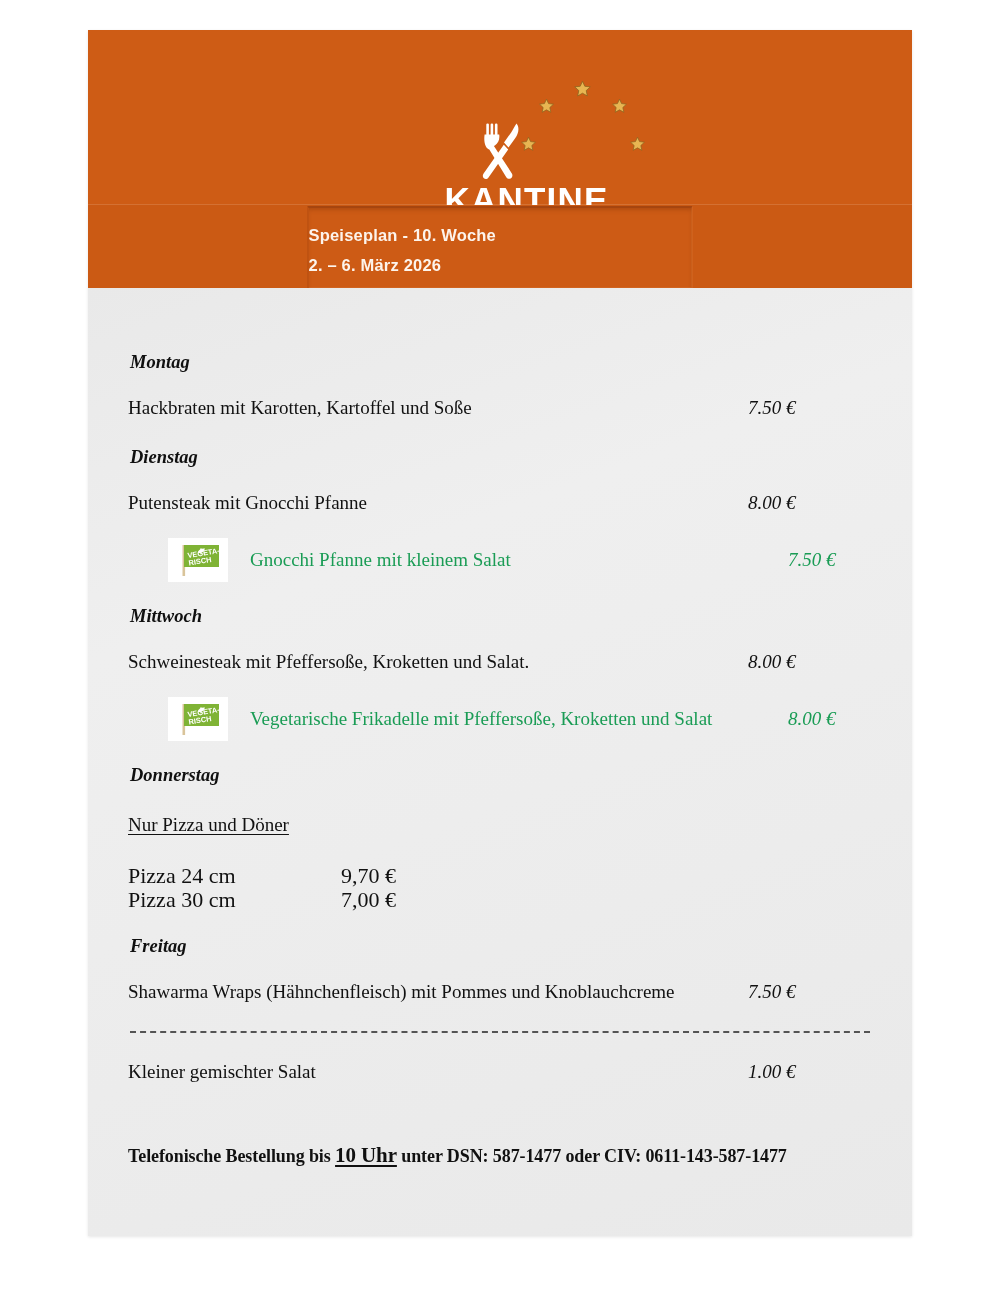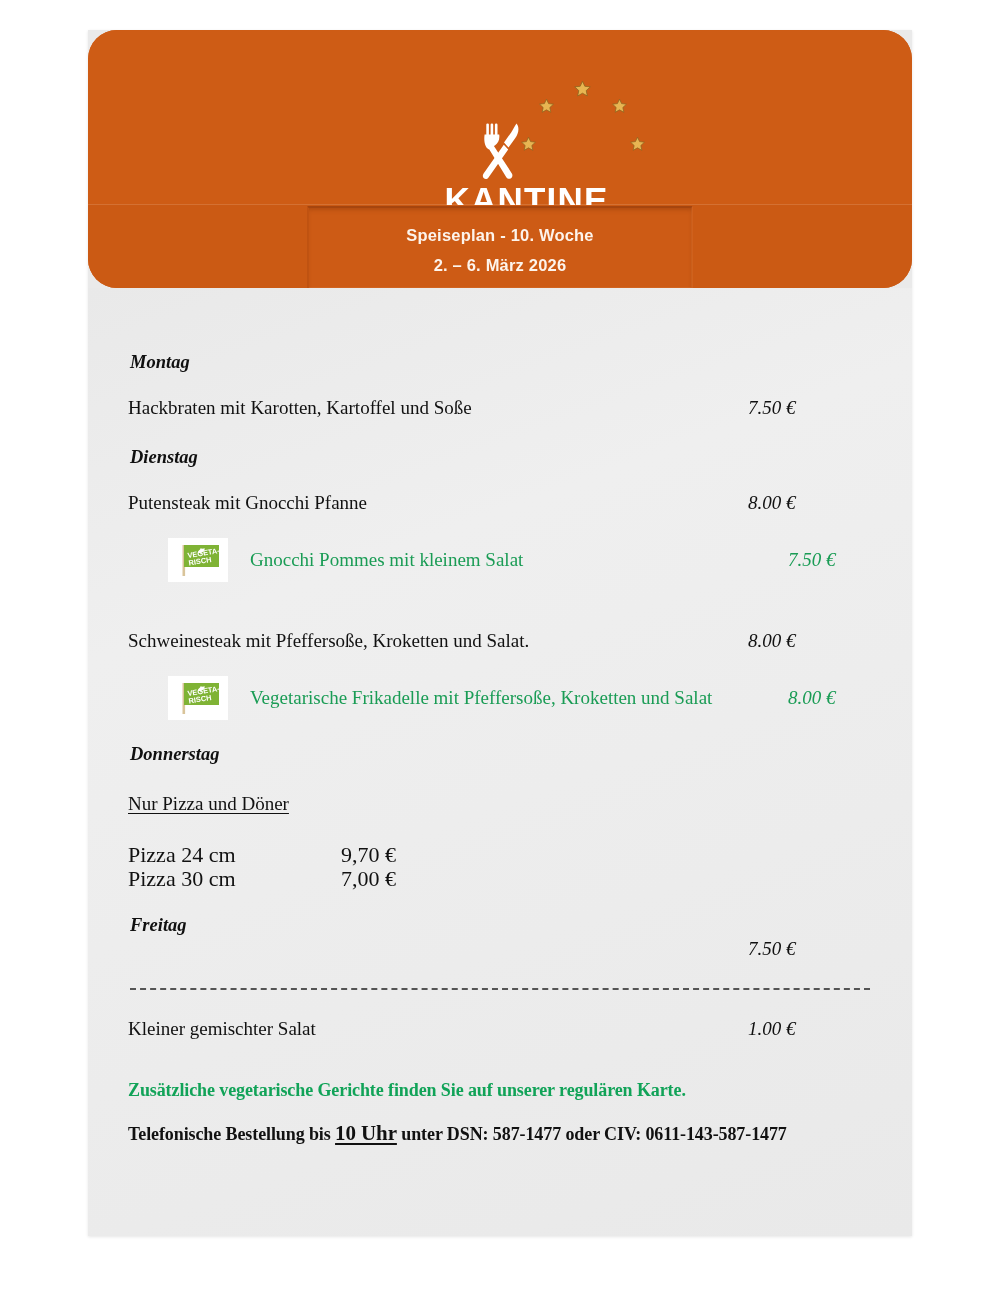--- a/index.html
+++ b/index.html
@@ -30,21 +30,20 @@
     box-shadow: 0 1px 3px rgba(0,0,0,0.10);
   }
 
   
   .header {
     position: relative;
     width: 100%;
     height: 258px;
     background: #ce5c15;
     overflow: hidden;
-    border-radius: 29px;
   }
   .header-top {
     position: relative;
     height: 175px;
     background: #ce5c15;
     border-bottom: 1px solid rgba(255,255,255,0.13);
   }
   .header-bottom {
     position: relative;
     height: 83px;
@@ -117,21 +116,20 @@
     transform: translateX(-50%);
     top: 176px;
     width: 385px;
     height: 82px;
     background: #cd5b15;
     border-top: 2px solid rgba(120,44,8,0.45);
     border-left: 1px solid rgba(120,44,8,0.30);
     border-right: 1px solid rgba(255,190,130,0.18);
     box-shadow: inset 0 3px 5px -2px rgba(110,40,5,0.40),
                 inset 0 -1px 0 rgba(255,200,150,0.10);
-    text-align: center;
     padding-top: 12px;
   }
   .plaque-line {
     font-family: "Liberation Sans", "DejaVu Sans", sans-serif;
     font-weight: 700;
     font-size: 16.5px;
     color: #fdf4ec;
     letter-spacing: 0.2px;
     line-height: 30px;
   }
@@ -313,25 +311,26 @@
             <svg viewBox="0 0 60 44">
               <rect x="0" y="0" width="60" height="44" fill="#ffffff"></rect>
               <rect x="14.5" y="7" width="2.6" height="31" fill="#d9c49a"></rect>
               <path d="M16 7 H51 V29 H16 Z" fill="#7fb335"></path>
               <path d="M37 10.5c-3.6-.4-6.4 1.3-7.2 3.9 2.6 1.3 5.7.4 7.2-3.9z" fill="#ffffff"></path>
               <path d="M33.2 10.3c-1.2 2-1 3.7-.2 5.1" stroke="#ffffff" stroke-width="1.1" fill="none"></path>
               <text x="20" y="20" font-family="Liberation Sans, sans-serif" font-size="7.4" font-weight="700" fill="#ffffff" transform="rotate(-9 20 20)">VEGETA-</text>
               <text x="21" y="27.5" font-family="Liberation Sans, sans-serif" font-size="7.4" font-weight="700" fill="#ffffff" transform="rotate(-9 21 27.5)">RISCH</text>
             </svg>
           </span>
-          <span class="dish" style="margin-left:122px;">Gnocchi Pommes mit kleinem Salat</span>
+          <span class="dish" style="margin-left:122px;">Gnocchi Pfanne mit kleinem Salat</span>
           <span class="price">7.50 €</span>
         </div>
         <div class="spacer-24"></div>
 
+        <div class="day">Mittwoch</div>
         <div class="spacer-24"></div>
         <div class="row">
           <span class="dish">Schweinesteak mit Pfeffersoße, Kroketten und Salat.</span>
           <span class="price">8.00 €</span>
         </div>
         <div class="spacer-24"></div>
         <div class="row veg" style="position:relative;height:44px;align-items:center;">
           <span class="veg-badge">
             <svg viewBox="0 0 60 44">
               <rect x="0" y="0" width="60" height="44" fill="#ffffff"></rect>
@@ -360,35 +359,35 @@
         </div>
         <div class="pizza-row">
           <span class="pname">Pizza 30 cm</span>
           <span class="pprice">7,00 €</span>
         </div>
         <div class="spacer-24"></div>
 
         <div class="day">Freitag</div>
         <div class="spacer-24"></div>
         <div class="row">
+          <span class="dish">Shawarma Wraps (Hähnchenfleisch) mit Pommes und Knoblauchcreme</span>
           <span class="price">7.50 €</span>
         </div>
 
         <div class="spacer-28"></div>
         <div class="dashline"></div>
         <div class="spacer-28"></div>
 
         <div class="row">
           <span class="dish">Kleiner gemischter Salat</span>
           <span class="price">1.00 €</span>
         </div>
 
         <div class="spacer-40"></div>
 
-        <div class="note">Zusätzliche vegetarische Gerichte finden Sie auf unserer regulären Karte.</div>
 
         <div class="spacer-20"></div>
 
         <div class="phone"><span>Telefonische Bestellung bis </span><span class="big">10 Uhr</span><span> unter DSN: 587-1477 oder CIV: 0611-143-587-1477</span></div>
 
       </div>
     </div>
 
   </div>
 </div>

